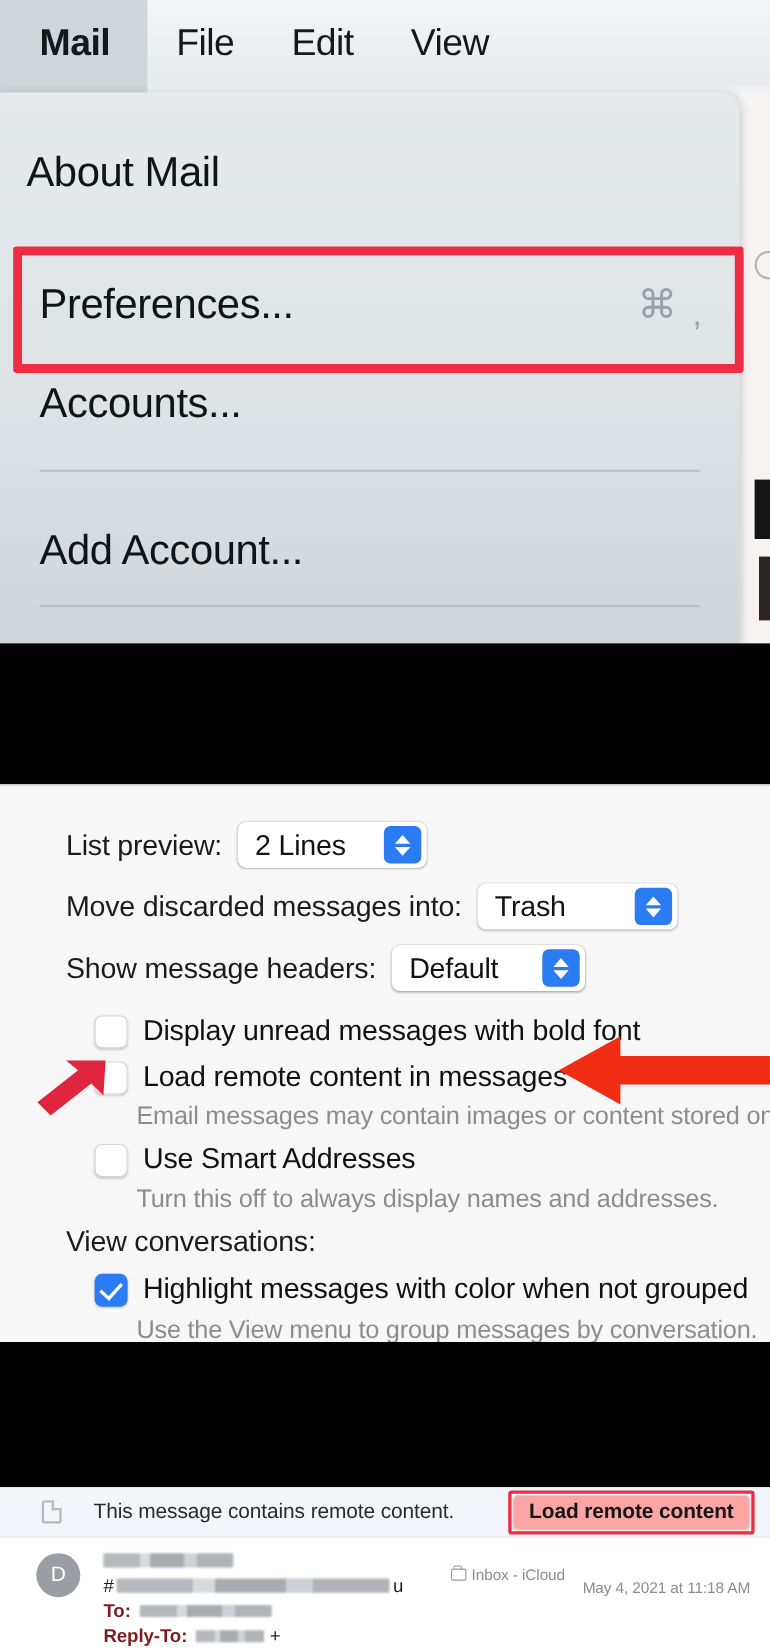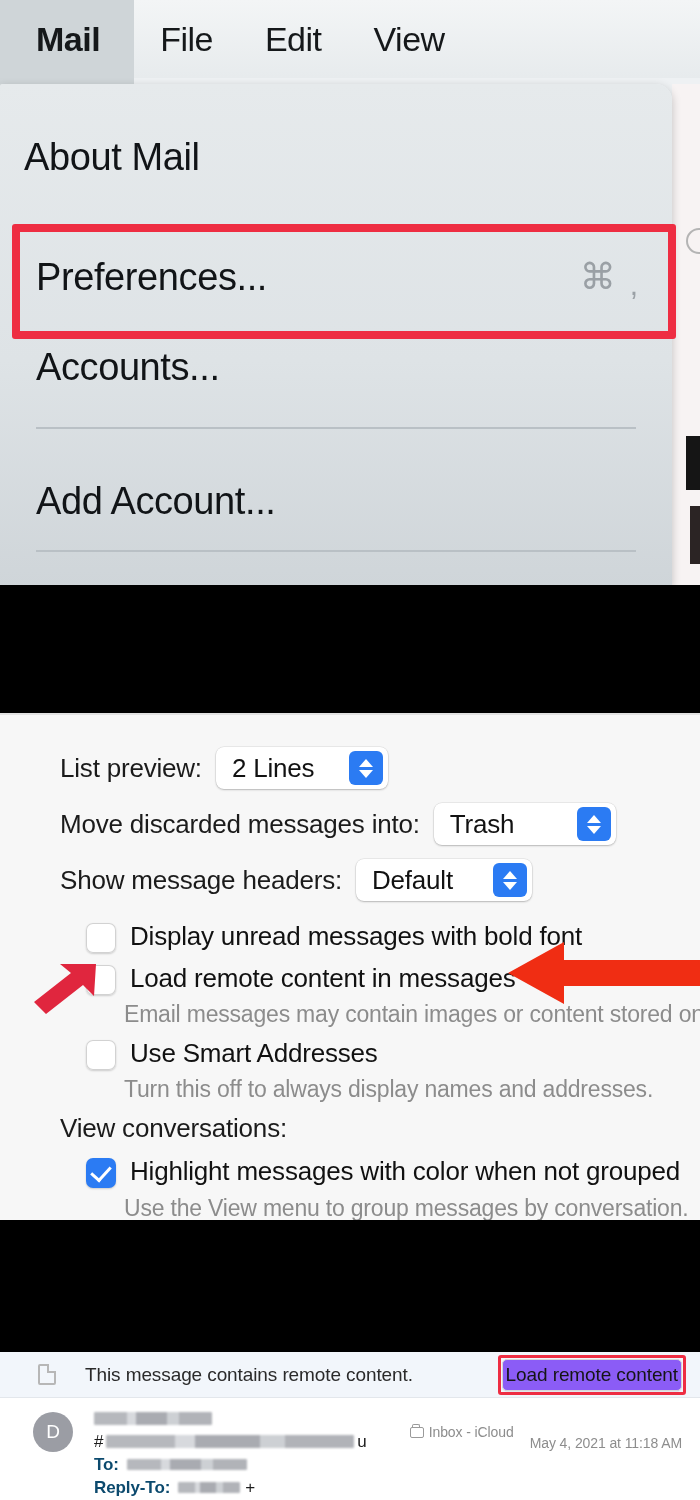--- a/index.html
+++ b/index.html
@@ -351,29 +351,30 @@
   .banner-btn-wrap::before {
     content: "";
     position: absolute;
     left: 0; top: 0; right: 0; bottom: 0;
     border: 3px solid #ee2d42;
     border-radius: 3px;
     pointer-events: none;
   }
   .banner-btn {
     display: inline-block;
-    background: #8b5cf6;
+    background: #fca5a5;
     border: 1px solid #d6d6d6;
     border-radius: 5px;
-    padding: 4px 3px;
+    padding: 4px 14px;
     font-size: 19px;
     color: #151515;
     letter-spacing: -0.1px;
     box-shadow: 0 1px 1px rgba(0,0,0,.07);
     white-space: nowrap;
+    font-weight: bold;
   }
 
   .msg-header {
     position: absolute;
     left: 0; top: 46px;
     width: 700px; height: 102px;
     background: #fff;
   }
   .avatar {
     position: absolute;
@@ -392,21 +393,21 @@
     left: 94px; top: 9px;
   }
   .msg-line {
     display: flex;
     align-items: center;
     height: 23px;
     white-space: nowrap;
   }
   .msg-line .lbl {
     font-size: 17px;
-    color: #0c4a6e;
+    color: #7f1d1d;
     font-weight: bold;
     letter-spacing: -0.1px;
   }
   
   .redact {
     display: inline-block;
     height: 11px;
     border-radius: 1px;
     background: linear-gradient(90deg,#b6b8bd 0 28%, #d7d9dd 28% 36%, #a9abb1 36% 62%, #cdd0d4 62% 72%, #b1b3b8 72% 100%);
     filter: blur(1.1px);

